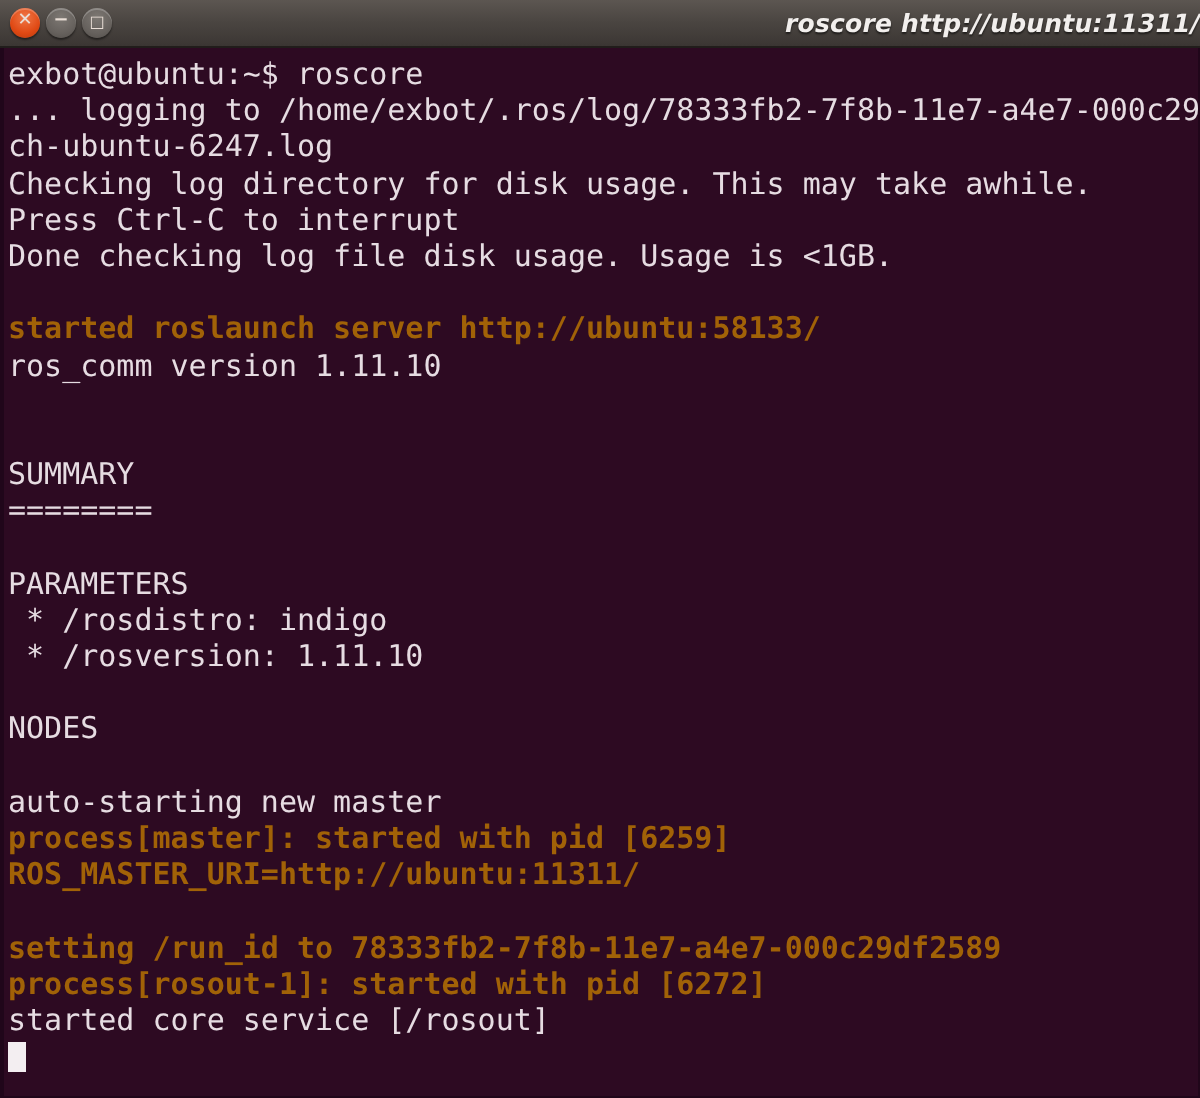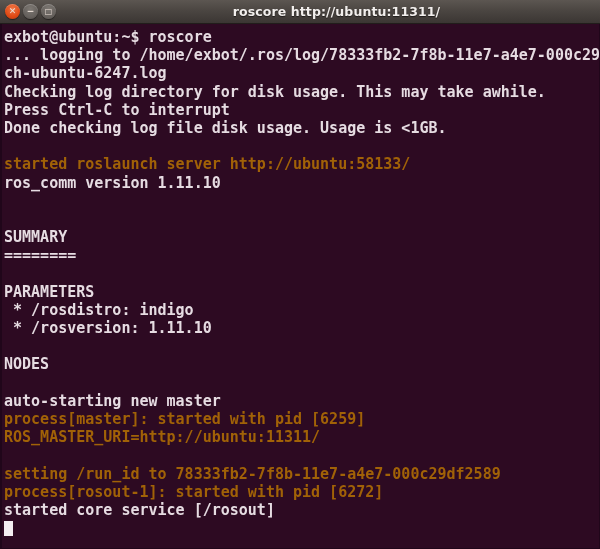--- a/index.html
+++ b/index.html
@@ -60,29 +60,30 @@
     font-weight: bold;
     line-height: 1;
     color: #e9ded6;
     transform: translateY(-0.5px);
   }
   .wb-max .wb-glyph {
     font-size: 8px;
   }
   .titletext {
     flex: 1;
-    text-align: center;
+    text-align: right;
     padding-left: 17px;
     font-size: 12.5px;
     font-weight: bold;
     color: #f2efed;
     letter-spacing: 0.1px;
     text-shadow: 0 1px 1px rgba(0,0,0,0.55);
     white-space: nowrap;
     overflow: hidden;
+    font-style: italic;
   }
   
   .term {
     position: relative;
     height: 525px;
     box-sizing: border-box;
     background: #2d0a22;
     border-left: 2px solid #20061a;
     border-right: 1px solid #20061a;
     border-bottom: 1px solid #20061a;
@@ -93,21 +94,20 @@
     font-family: "DejaVu Sans Mono", "Liberation Mono", monospace;
     font-size: 15px;
     line-height: 18.2px;
     color: #e6dce2;
     white-space: pre;
     letter-spacing: 0px;
   }
   .line {
     height: 18.2px;
     white-space: pre;
-    font-weight: bold;
   }
   .line.bold {
     font-weight: bold;
     color: #a16207;
   }
   .cursor {
     display: inline-block;
     width: 9px;
     height: 15px;
     background: #f3eef1;

